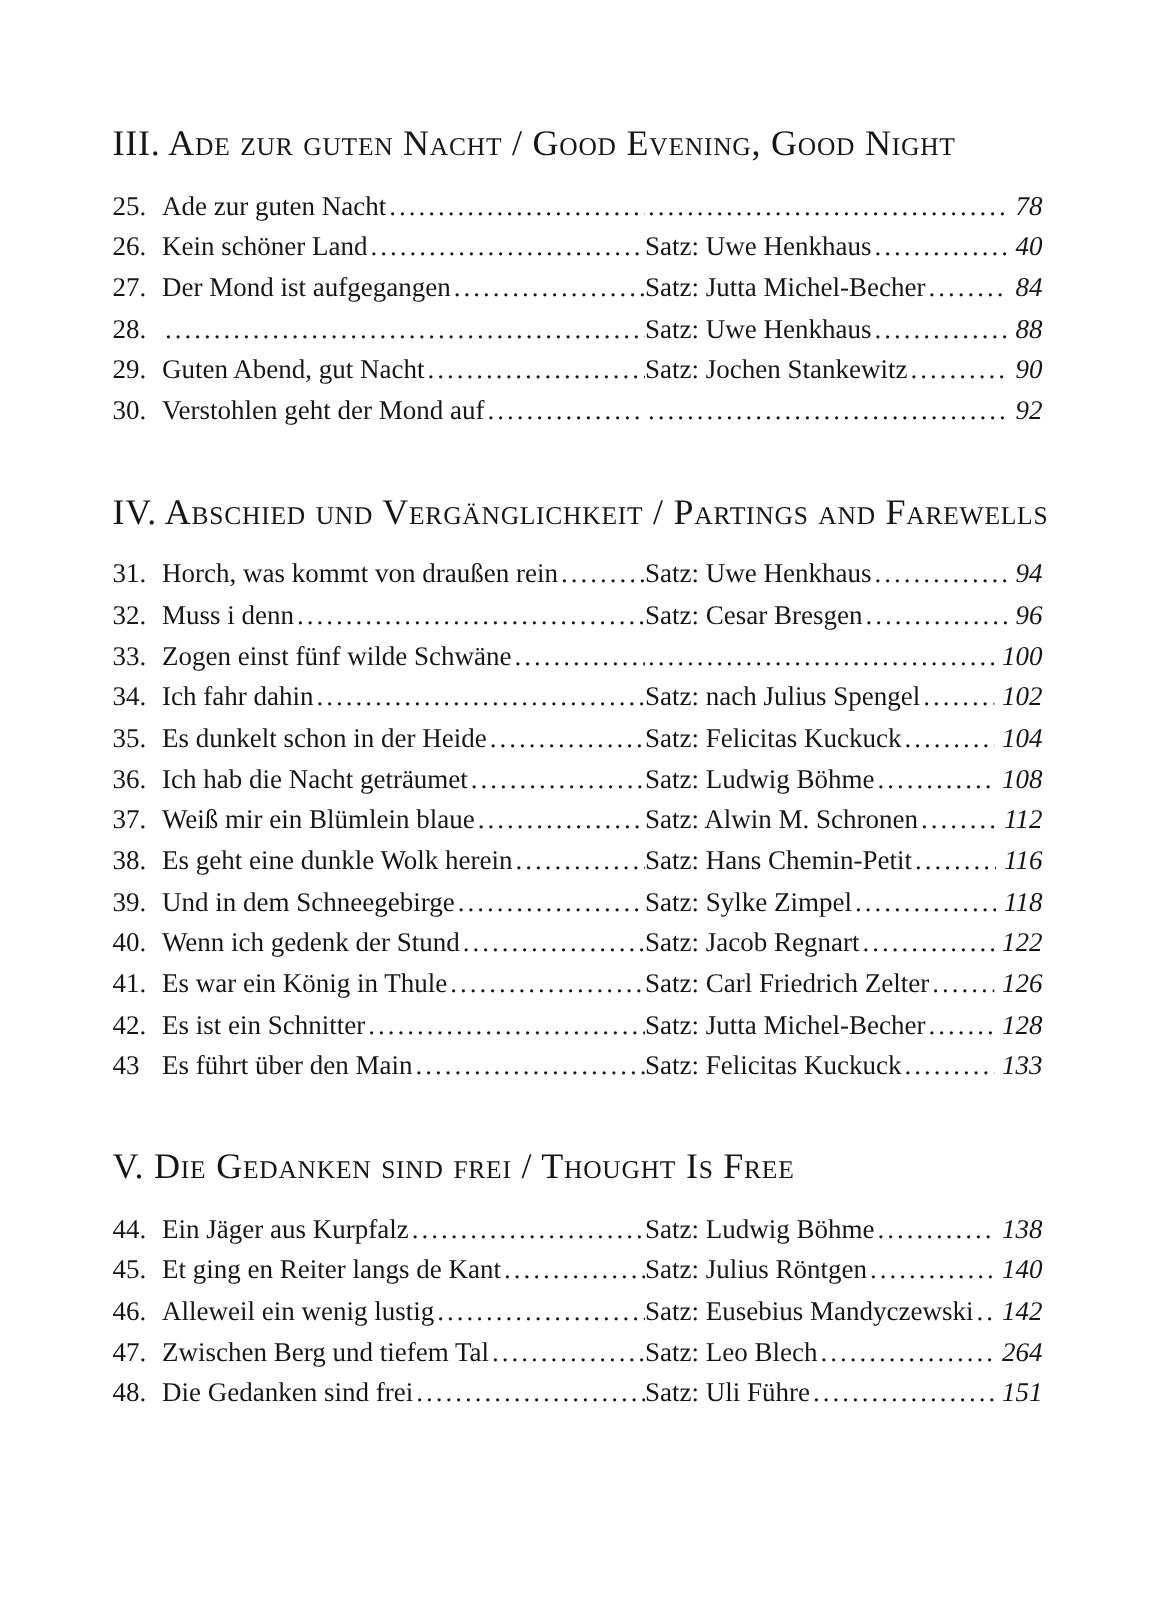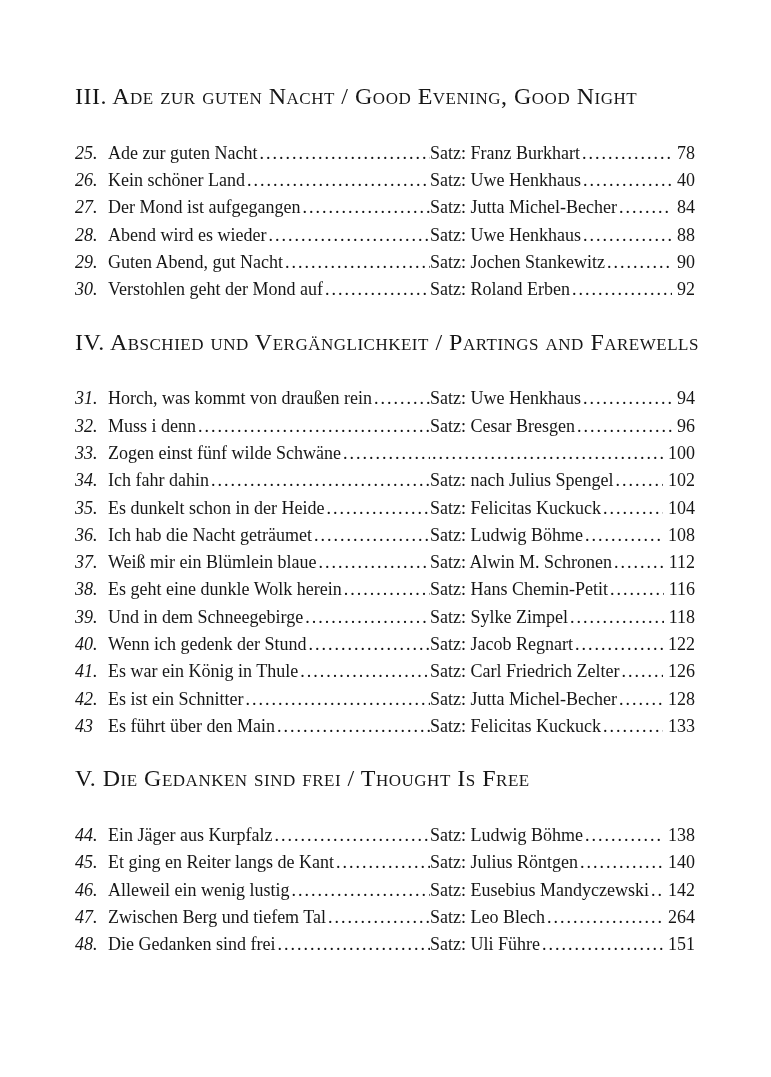--- a/index.html
+++ b/index.html
@@ -36,28 +36,26 @@
     display: flex;
     align-items: baseline;
     font-size: 18px;
     line-height: 27.3px;
     height: 27.3px;
     white-space: nowrap;
   }
   .num {
     flex: 0 0 33px;
     width: 33px;
-    font-style: italic;
   }
   .cell {
     display: flex;
     align-items: baseline;
     min-width: 0;
     overflow: hidden;
-    margin-top: 16px;
   }
   .title-cell {
     flex: 0 0 322px;
     width: 322px;
   }
   .satz-cell {
     flex: 1 1 auto;
   }
   .text {
     flex: 0 0 auto;
@@ -67,38 +65,38 @@
     min-width: 0;
     overflow: hidden;
     white-space: nowrap;
     letter-spacing: 2px;
     padding-left: 2px;
   }
   .pagenum {
     flex: 0 0 auto;
     text-align: center;
     padding-left: 5px;
+    font-style: italic;
   }
 </style>
 </head>
 <body>
 
 <div class="page">
   <div id="sections">
   <section class="toc-section">
     <h2 class="heading">III. Ade zur guten Nacht / Good Evening, Good Night</h2>
     <div class="rows">
   <div class="row">
     <span class="num">25.</span>
     <span class="cell title-cell">
       <span class="text">Ade zur guten Nacht</span>
       <span class="leader">........................................................................................................................</span>
     </span>
     <span class="cell satz-cell">
-      <span class="text">Satz: Franz Burkhart</span>
       <span class="leader">........................................................................................................................</span>
     </span>
     <span class="pagenum">78</span>
   </div>
 
   <div class="row">
     <span class="num">26.</span>
     <span class="cell title-cell">
       <span class="text">Kein schöner Land</span>
       <span class="leader">........................................................................................................................</span>
@@ -119,21 +117,20 @@
     <span class="cell satz-cell">
       <span class="text">Satz: Jutta Michel-Becher</span>
       <span class="leader">........................................................................................................................</span>
     </span>
     <span class="pagenum">84</span>
   </div>
 
   <div class="row">
     <span class="num">28.</span>
     <span class="cell title-cell">
-      <span class="text">Abend wird es wieder</span>
       <span class="leader">........................................................................................................................</span>
     </span>
     <span class="cell satz-cell">
       <span class="text">Satz: Uwe Henkhaus</span>
       <span class="leader">........................................................................................................................</span>
     </span>
     <span class="pagenum">88</span>
   </div>
 
   <div class="row">
@@ -149,21 +146,20 @@
     <span class="pagenum">90</span>
   </div>
 
   <div class="row">
     <span class="num">30.</span>
     <span class="cell title-cell">
       <span class="text">Verstohlen geht der Mond auf</span>
       <span class="leader">........................................................................................................................</span>
     </span>
     <span class="cell satz-cell">
-      <span class="text">Satz: Roland Erben</span>
       <span class="leader">........................................................................................................................</span>
     </span>
     <span class="pagenum">92</span>
   </div>
 </div>
   </section>
 
   <section class="toc-section">
     <h2 class="heading">IV. Abschied und Vergänglichkeit / Partings and Farewells</h2>
     <div class="rows">

